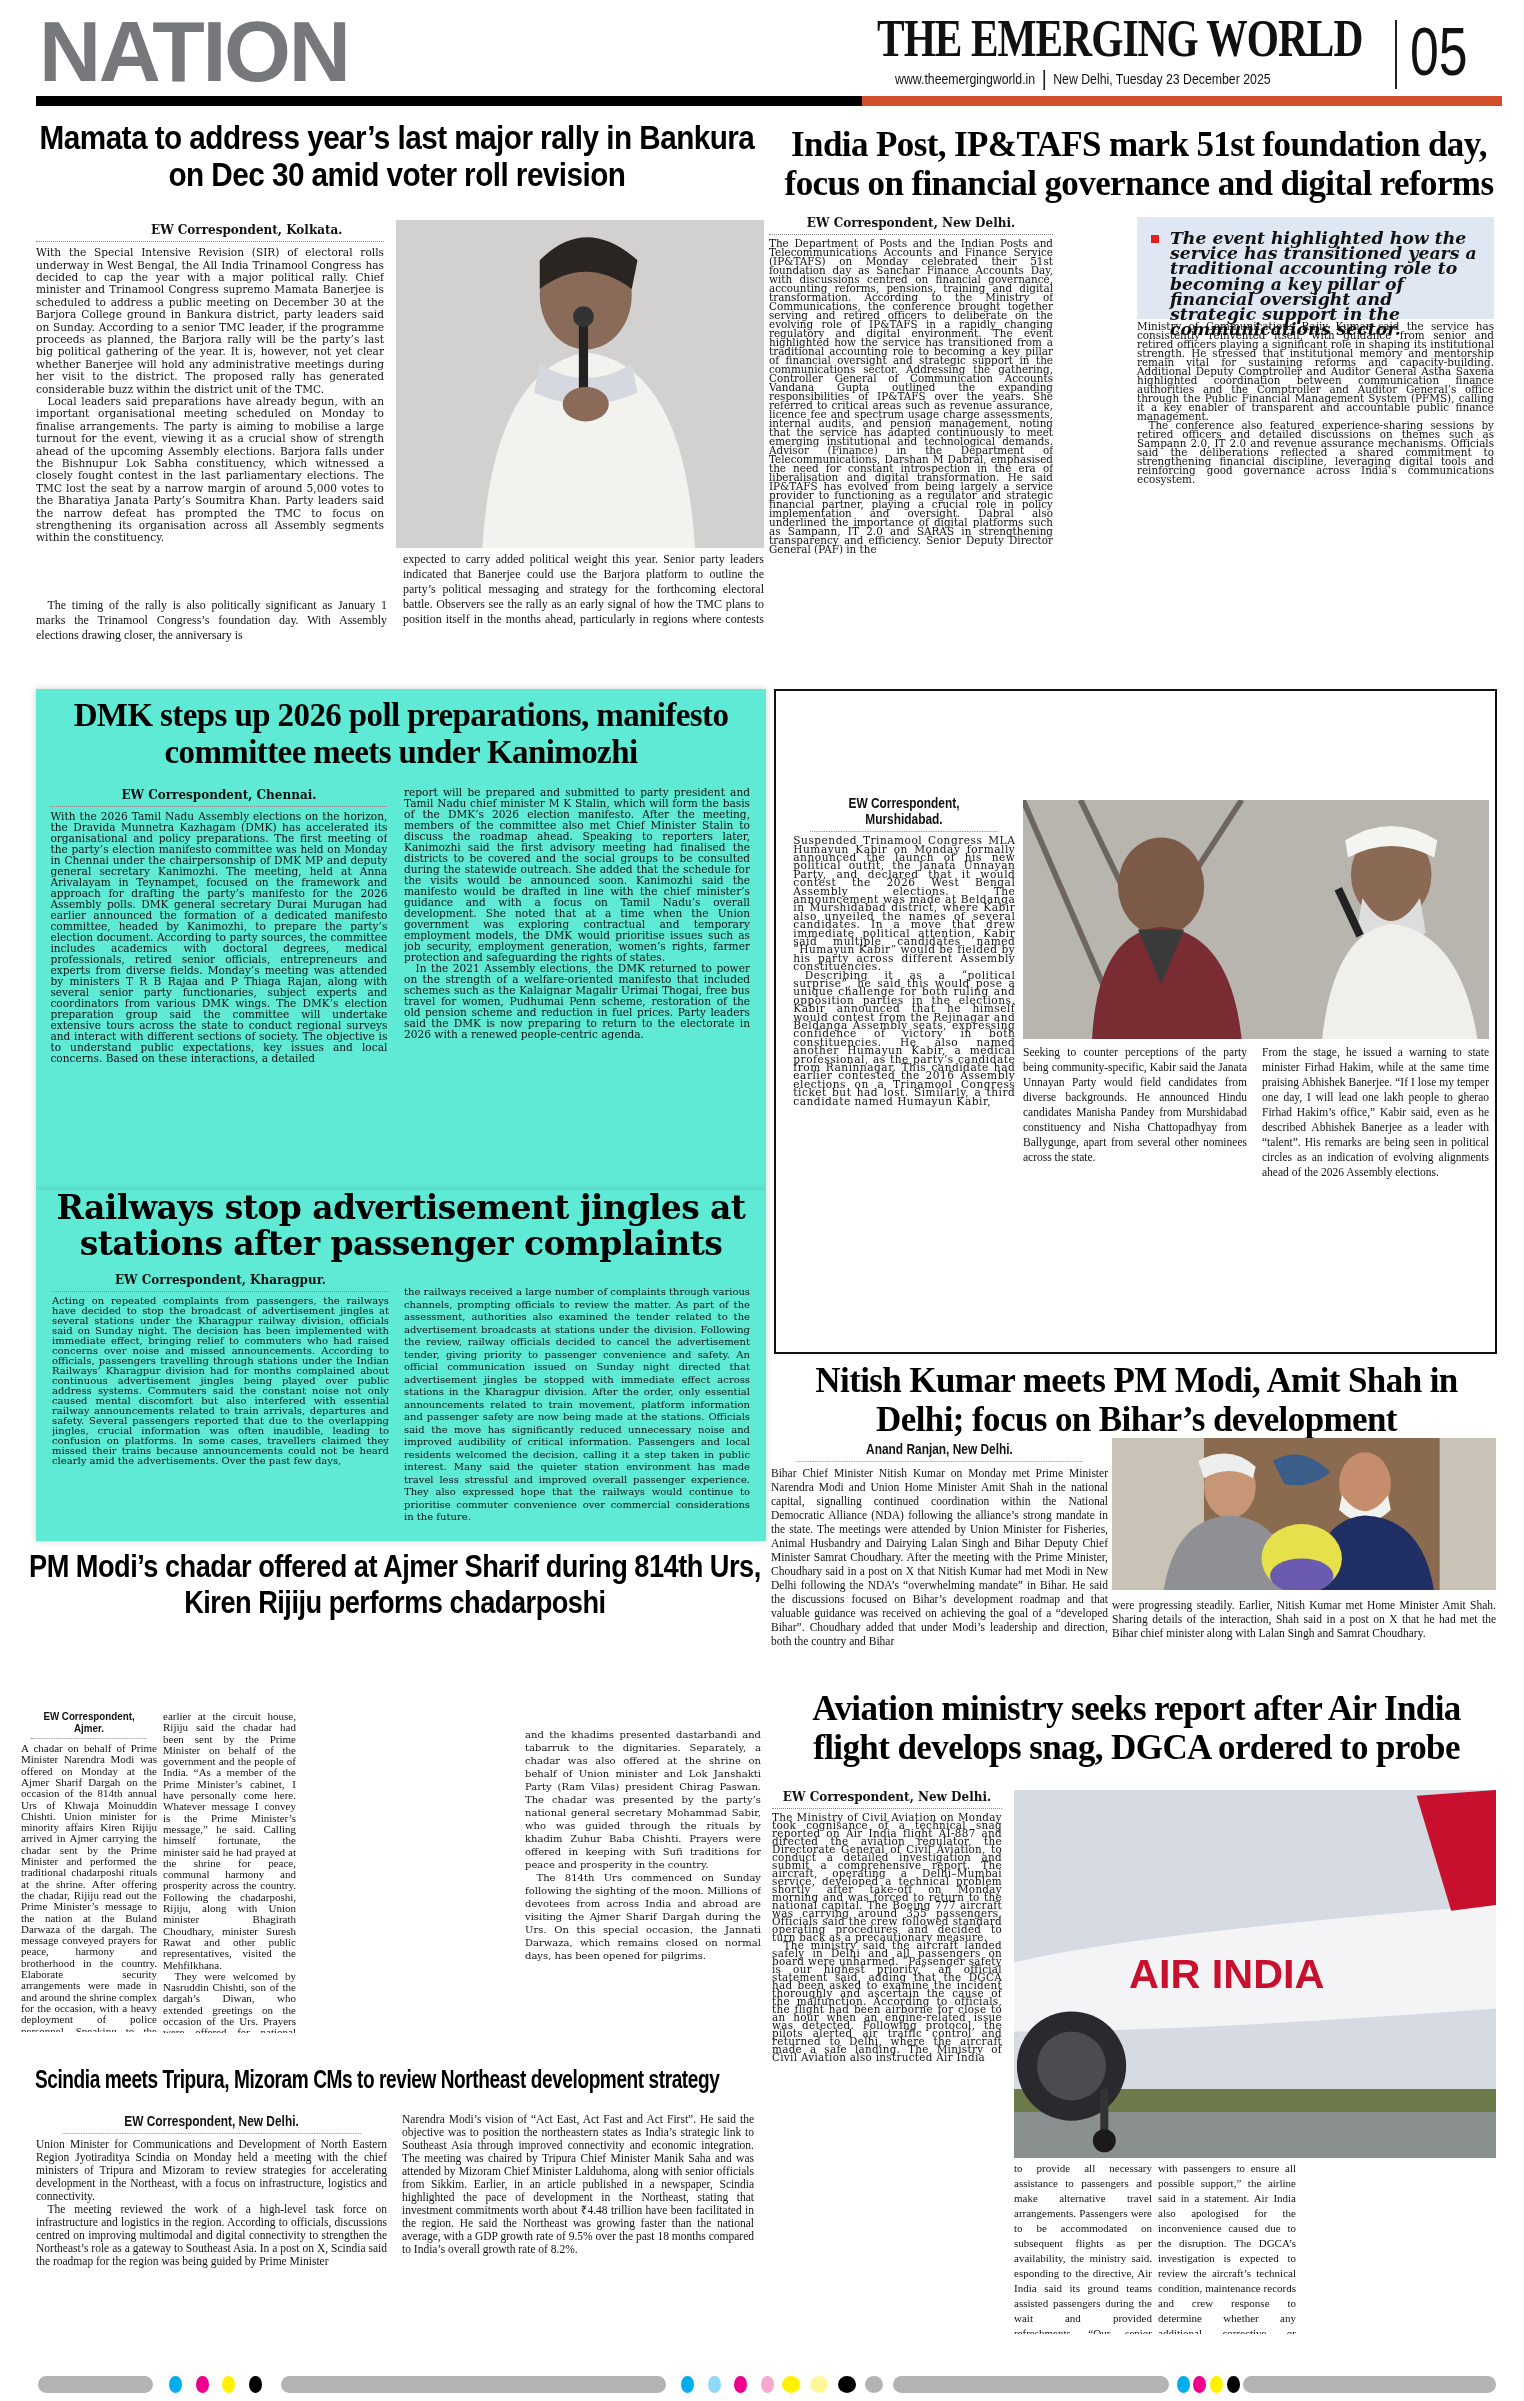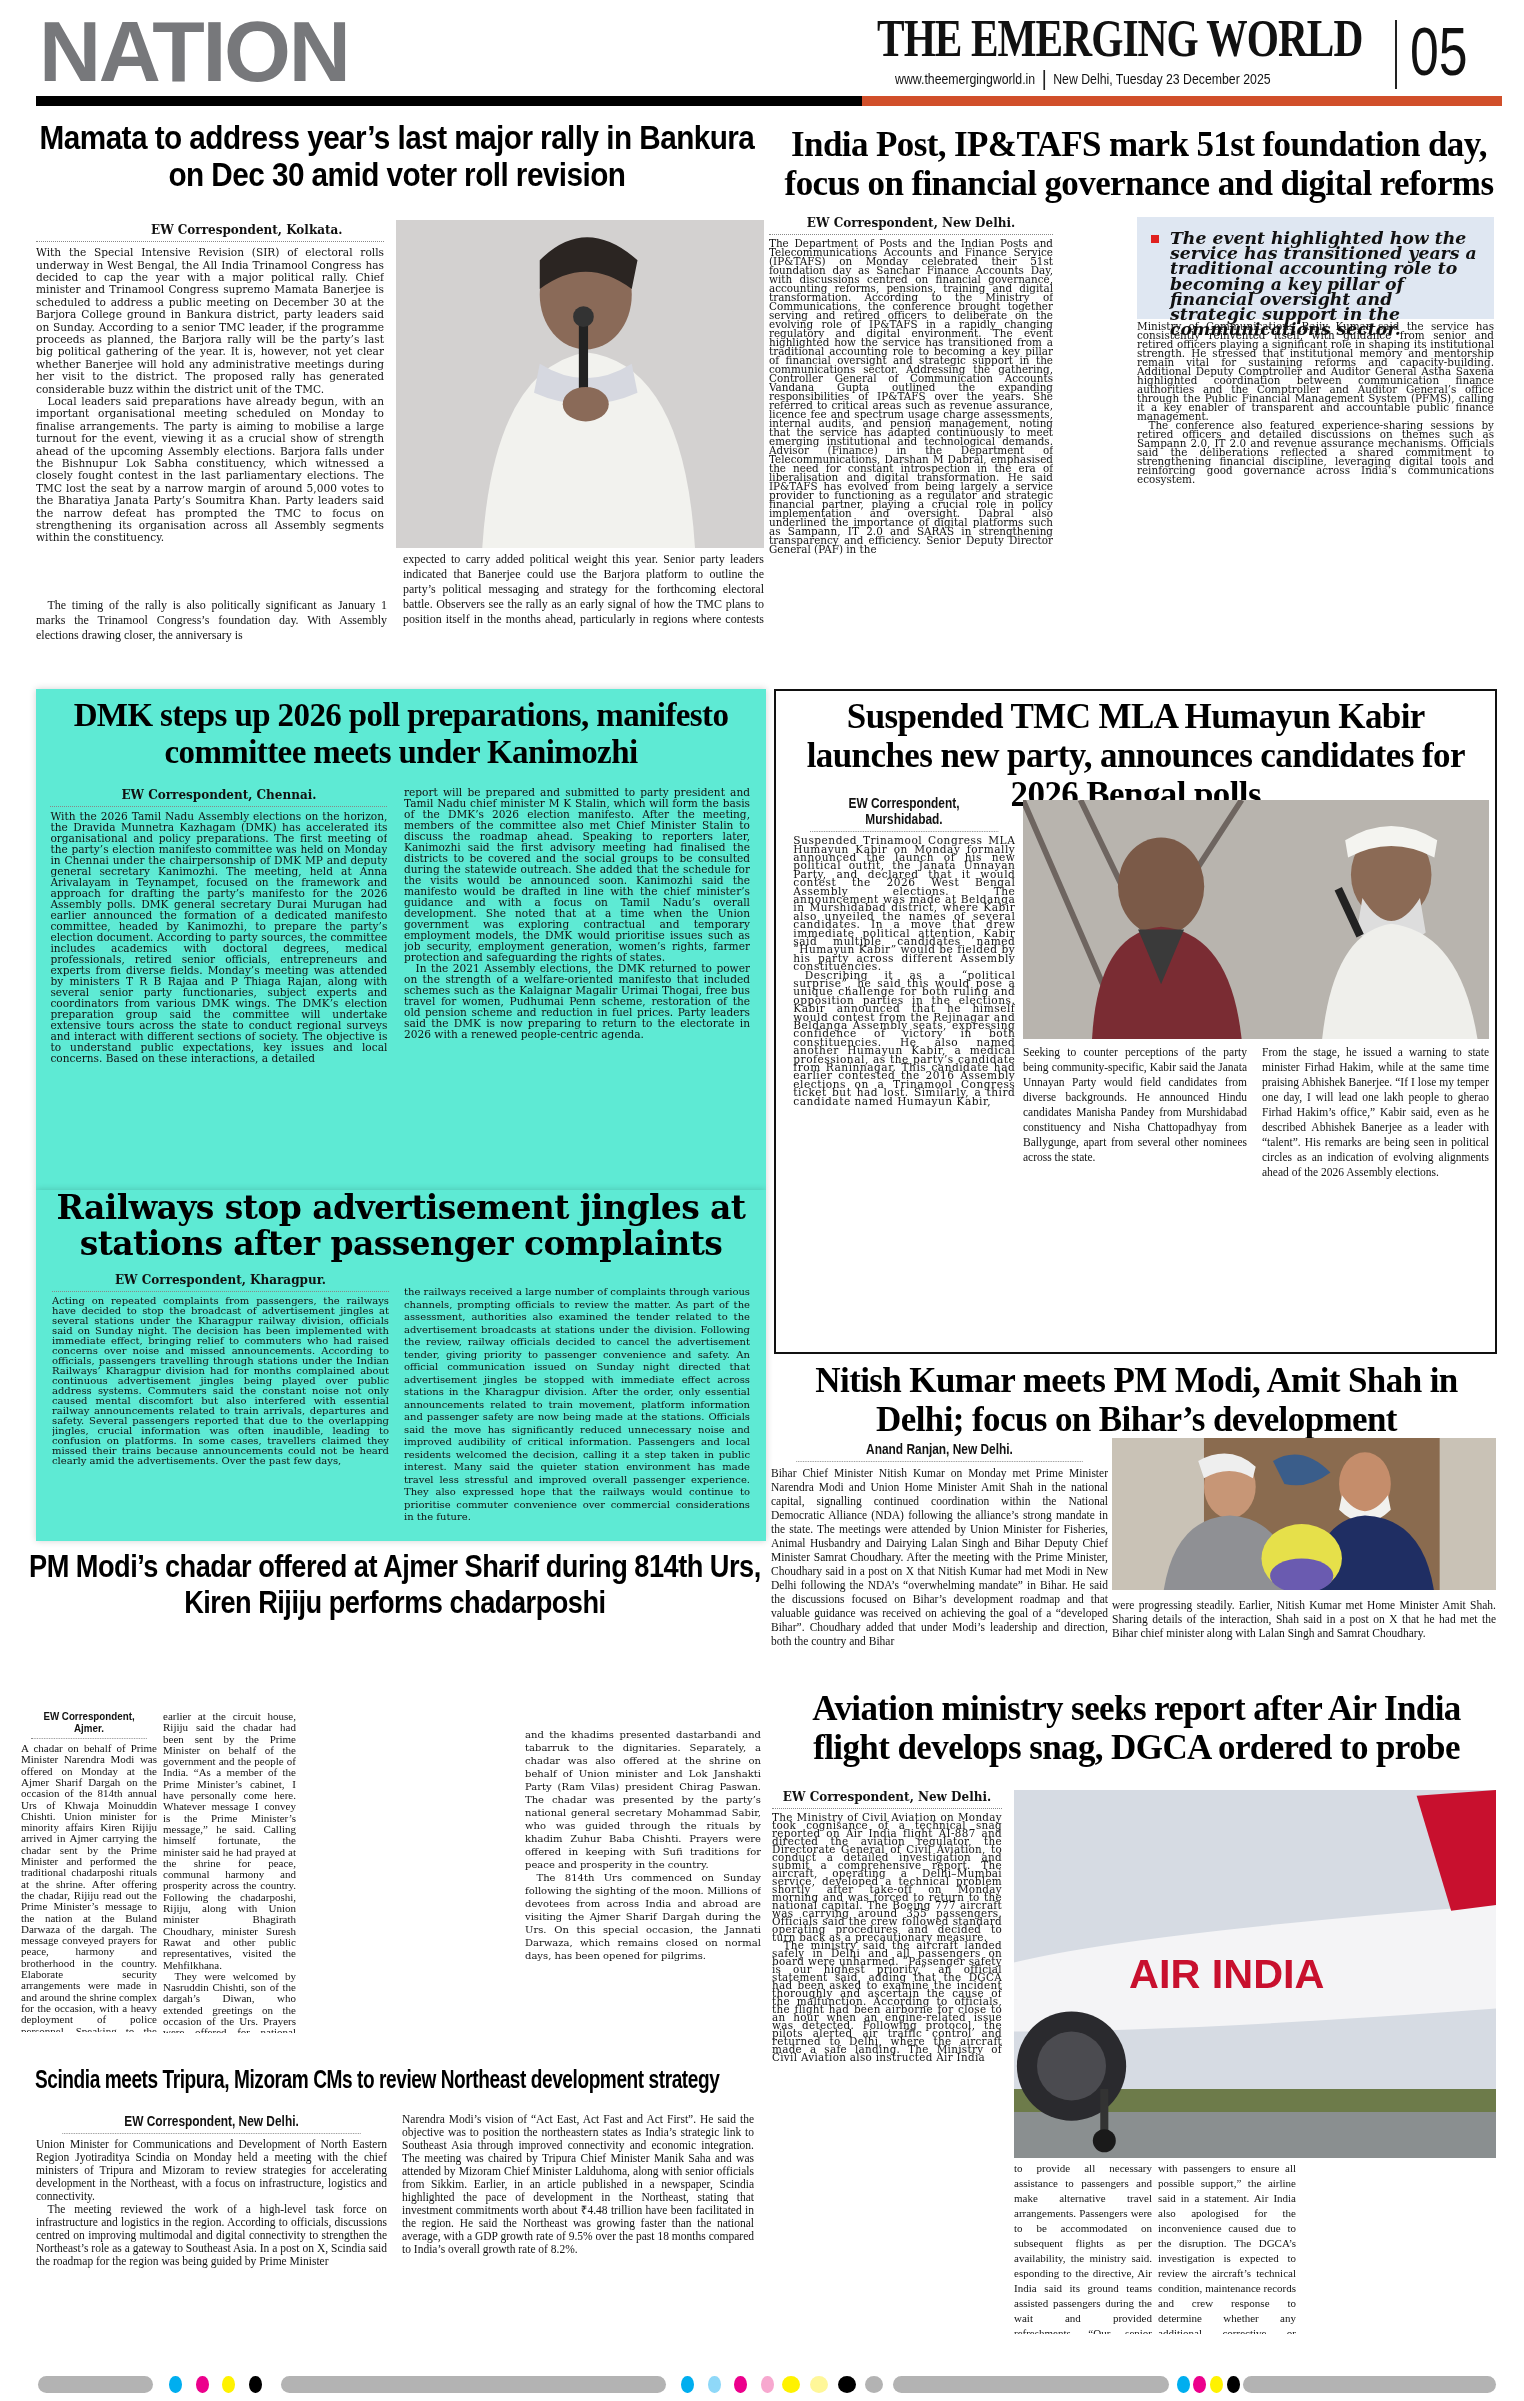--- a/index.html
+++ b/index.html
@@ -115,21 +115,20 @@
     <div class="body" style="font-size:10px;line-height:10px;">
       <p>Acting on repeated complaints from passengers, the railways have decided to stop the broadcast of advertisement jingles at several stations under the Kharagpur railway division, officials said on Sunday night. The decision has been implemented with immediate effect, bringing relief to commuters who had raised concerns over noise and missed announcements. According to officials, passengers travelling through stations under the Indian Railways’ Kharagpur division had for months complained about continuous advertisement jingles being played over public address systems. Commuters said the constant noise not only caused mental discomfort but also interfered with essential railway announcements related to train arrivals, departures and safety. Several passengers reported that due to the overlapping jingles, crucial information was often inaudible, leading to confusion on platforms. In some cases, travellers claimed they missed their trains because announcements could not be heard clearly amid the advertisements. Over the past few days,</p>
     </div>
   </div>
   <div class="col body" style="left:368px;top:96px;width:346px;height:253px;font-size:10px;line-height:12.5px;">
     <p>the railways received a large number of complaints through various channels, prompting officials to review the matter. As part of the assessment, authorities also examined the tender related to the advertisement broadcasts at stations under the division. Following the review, railway officials decided to cancel the advertisement tender, giving priority to passenger convenience and safety. An official communication issued on Sunday night directed that advertisement jingles be stopped with immediate effect across stations in the Kharagpur division. After the order, only essential announcements related to train movement, platform information and passenger safety are now being made at the stations. Officials said the move has significantly reduced unnecessary noise and improved audibility of critical information.  Passengers and local residents welcomed the decision, calling it a step taken in public interest. Many said the quieter station environment has made travel less stressful and improved overall passenger experience. They also expressed hope that the railways would continue to prioritise commuter convenience over commercial considerations in the future.</p>
   </div>
 </div>
 
 <div class="abs framed" style="left:774px;top:689px;width:723px;height:665px;">
-  <div class="headline" style="position:absolute;left:5.8px;top:5.8px;width:708px;font-size:35px;">Suspended TMC MLA Humayun Kabir launches new party, announces candidates for 2026 Bengal polls</div>
   <div class="col" style="left:17.3px;top:104px;width:222px;height:552px;">
     <div class="byline narrow">EW Correspondent, Murshidabad.</div>
     <div class="body" style="font-size:10.6px;line-height:8.4px;letter-spacing:0.5px;">
       <p>Suspended Trinamool Congress MLA Humayun Kabir on Monday formally announced the launch of his new political outfit, the Janata Unnayan Party, and declared that it would contest the 2026 West Bengal Assembly elections. The announcement was made at Beldanga in Murshidabad district, where Kabir also unveiled the names of several candidates. In a move that drew immediate political attention, Kabir said multiple candidates named “Humayun Kabir” would be fielded by his party across different Assembly constituencies.</p>
       <p>Describing it as a “political surprise”, he said this would pose a unique challenge for both ruling and opposition parties in the elections. Kabir announced that he himself would contest from the Rejinagar and Beldanga Assembly seats, expressing confidence of victory in both constituencies. He also named another Humayun Kabir, a medical professional, as the party’s candidate from Raninnagar. This candidate had earlier contested the 2016 Assembly elections on a Trinamool Congress ticket but had lost. Similarly, a third candidate named Humayun Kabir,</p>
     </div>
   </div>
   <div class="photo" style="left:247px;top:109px;width:466px;height:239px;">
     <svg viewBox="0 0 810 415" preserveAspectRatio="none">
       <rect width="810" height="415" fill="#b8b4ae"></rect>

